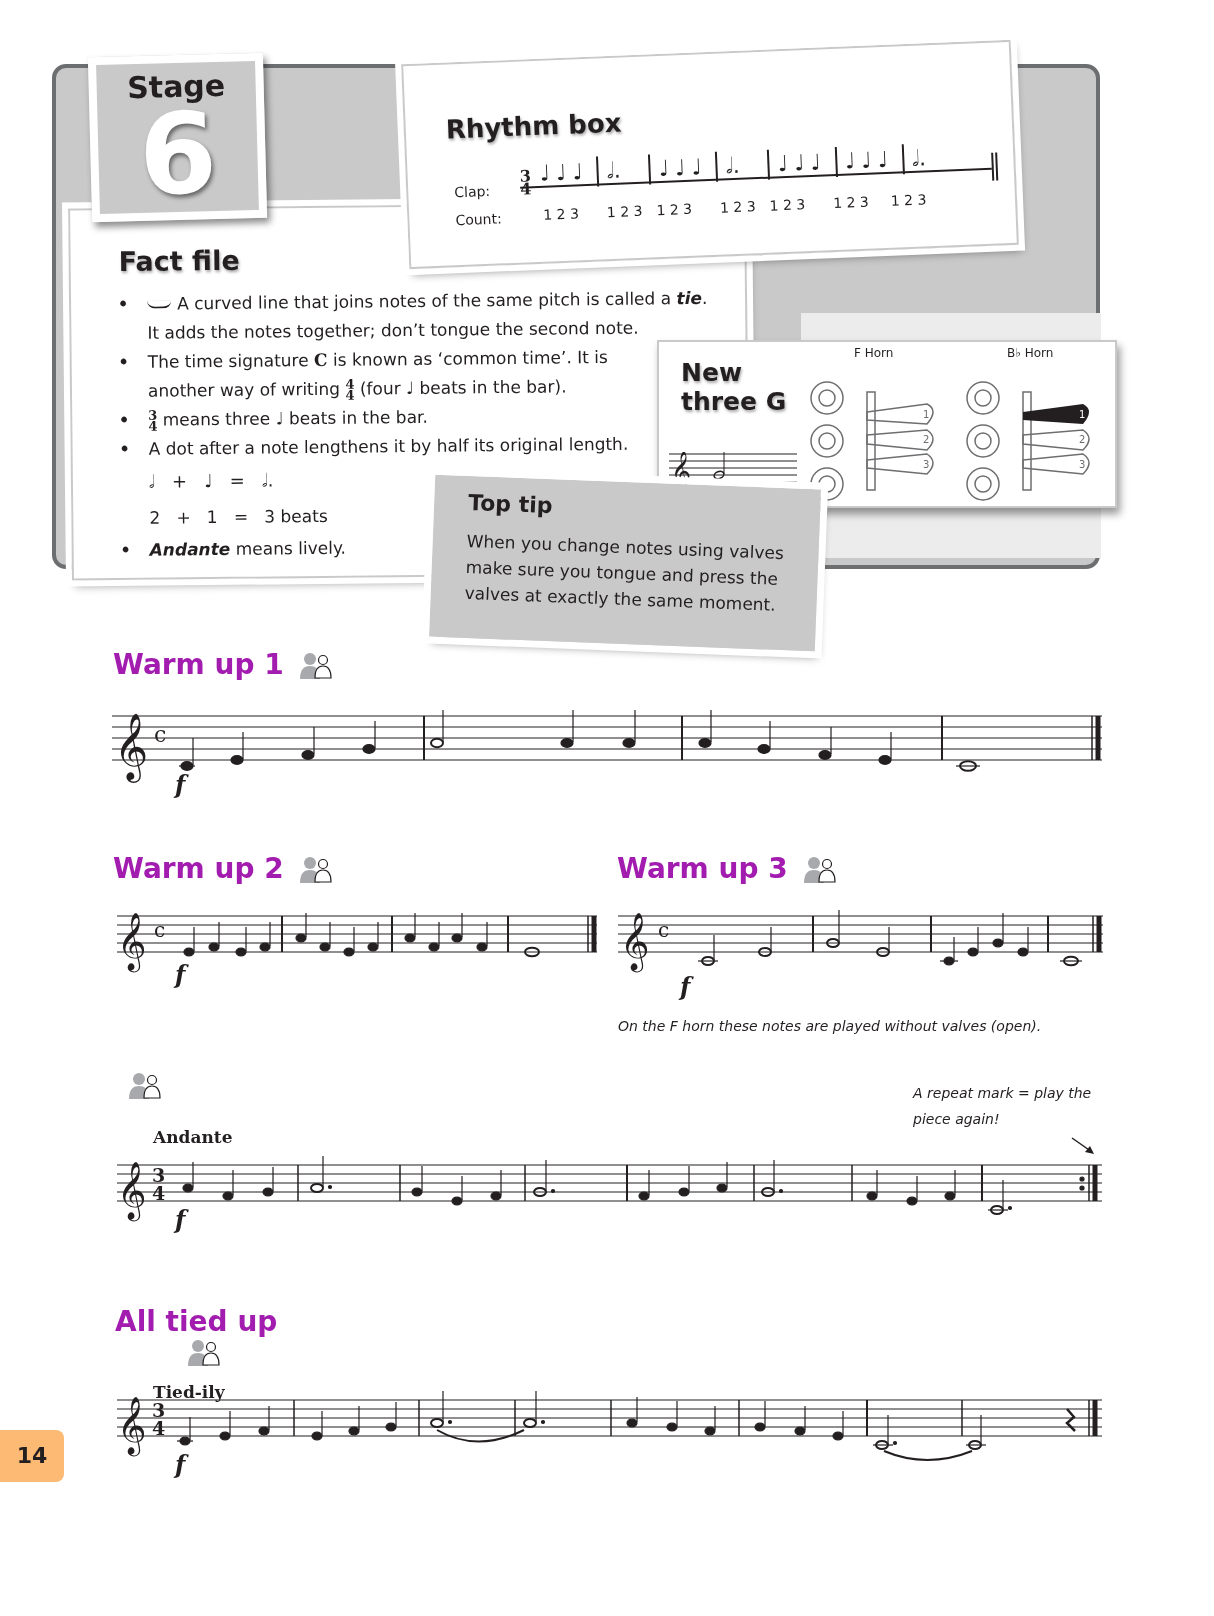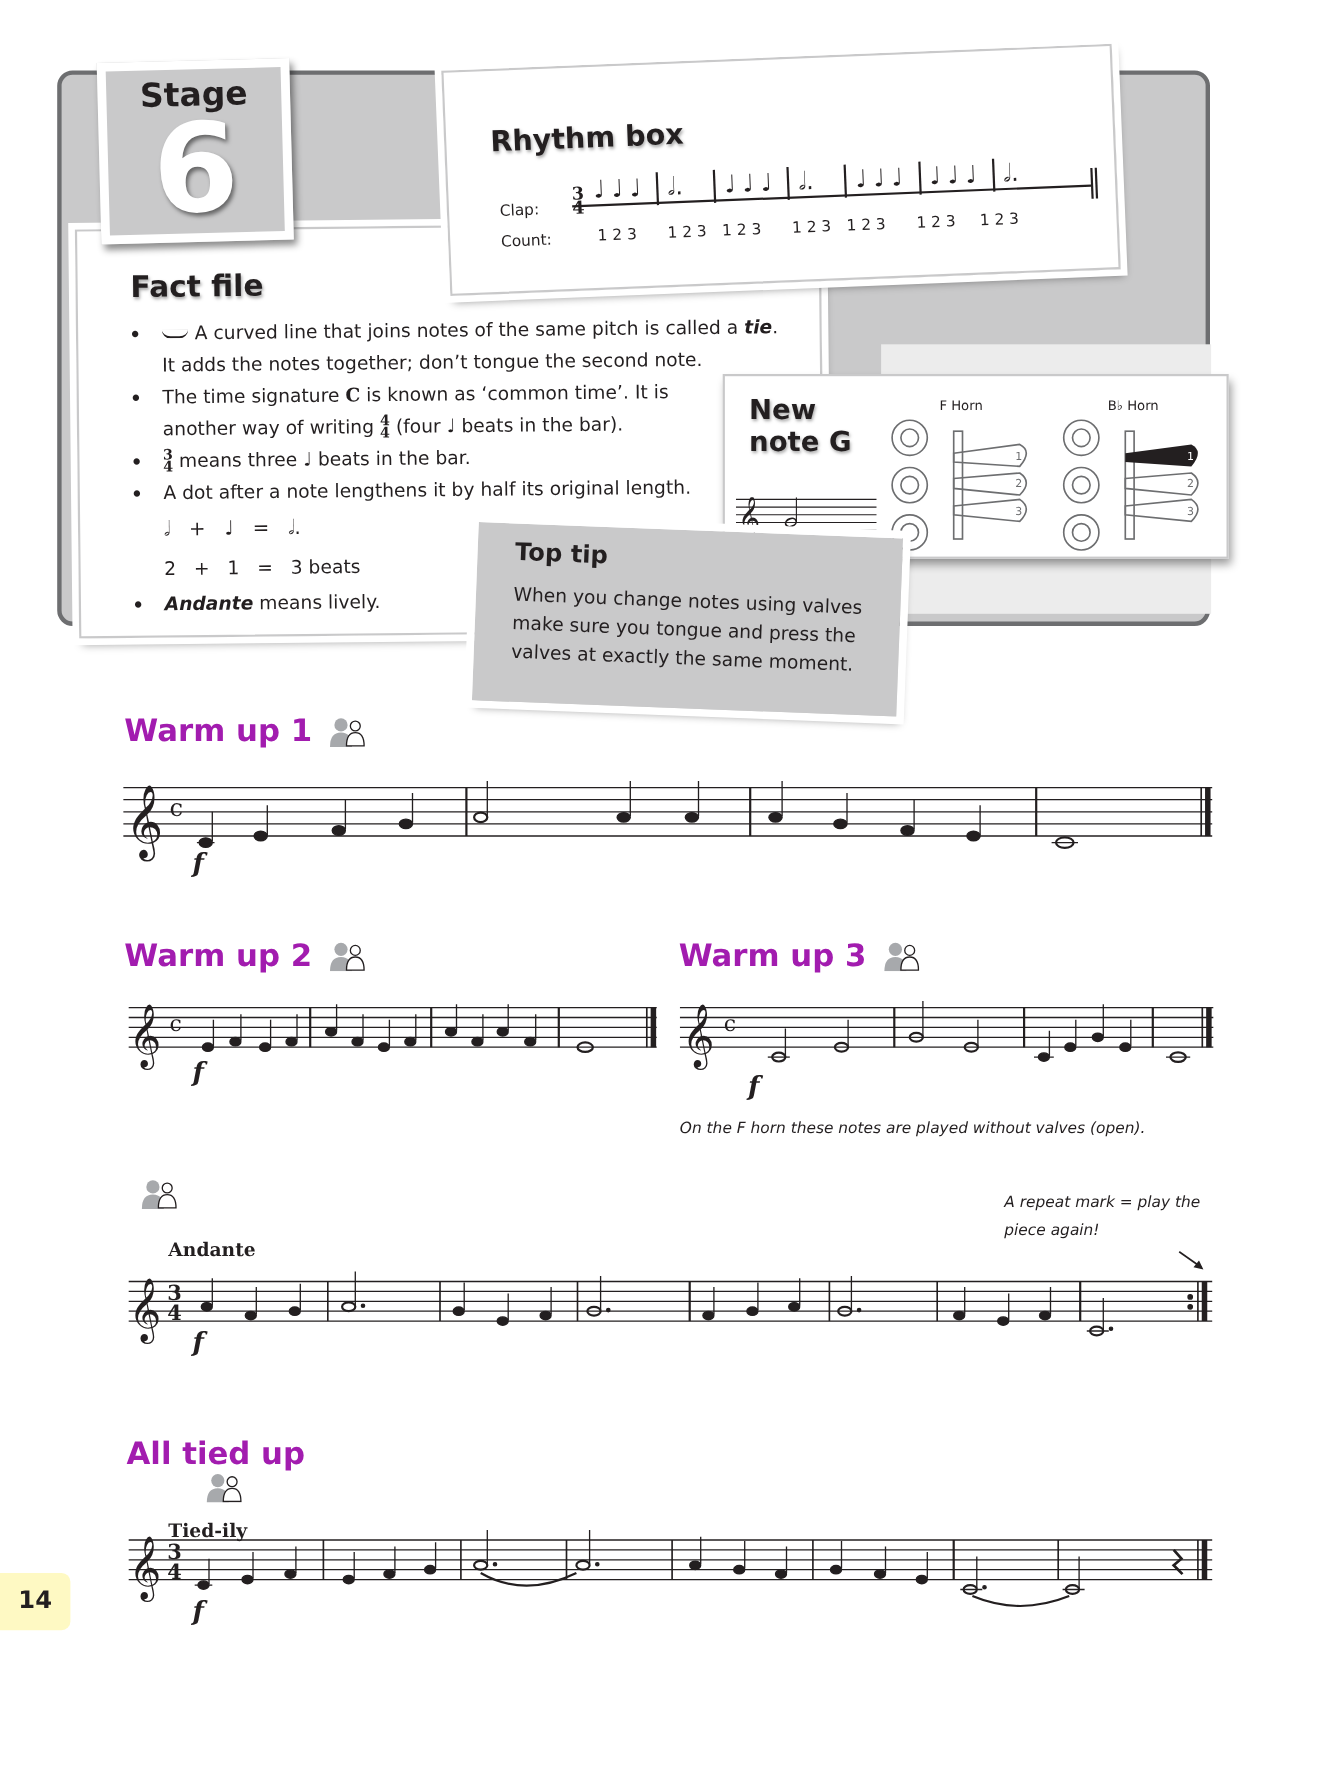--- a/index.html
+++ b/index.html
@@ -50,41 +50,41 @@
   .rhythm-counts { position: absolute; left: 134px; top: 146px; width: 460px; display: flex; font-size: 14px; }
   .rhythm-counts span { flex: 0 0 auto; }
   .rhythm-final { position: absolute; left: 584px; top: 110px; width: 6px; height: 28px; border-left: 2px solid #231f20; border-right: 2px solid #231f20; }
 
   .new-note-box {
     position: absolute; left: 657px; top: 340px; width: 460px; height: 168px;
     background: #fff; border: 2px solid #c9c9ca; box-shadow: 3px 6px 8px rgba(0,0,0,0.4); z-index: 5;
   }
   .new-note-title { position: absolute; left: 22px; top: 16px; width: 110px; text-align: left; font-weight: bold; font-size: 25px; line-height: 29px; text-shadow: 1px 2px 3px rgba(0,0,0,0.35); }
   .new-note-staff { position: absolute; left: 10px; top: 110px; width: 128px; height: 34px; }
-  .horn-label { position: absolute; top: 20px; font-size: 12px; }
+  .horn-label { position: absolute; top: 4px; font-size: 12px; }
   .horn-diagram { position: absolute; top: 38px; width: 140px; height: 122px; }
 
   .top-tip {
     position: absolute; left: 432px; top: 482px; width: 386px; height: 162px;
     background: #c9c9ca; outline: 7px solid #fff; box-shadow: 3px 6px 8px rgba(0,0,0,0.4);
     transform: rotate(2.2deg); z-index: 6;
   }
   .top-tip-title { position: absolute; left: 34px; top: 14px; font-weight: bold; font-size: 22px; }
   .top-tip-body { position: absolute; left: 34px; top: 52px; width: 340px; font-size: 17px; line-height: 26px; }
 
   .piece-title { position: absolute; font-weight: bold; font-size: 28px; color: #a21caf; display: flex; align-items: center; }
   .duet-icon { margin-left: 14px; display: inline-block; width: 34px; height: 28px; }
   .staff { position: absolute; }
   .tempo { position: absolute; font-family: "DejaVu Serif", serif; font-weight: bold; font-size: 17px; }
   .dynamic { position: absolute; font-family: "DejaVu Serif", serif; font-style: italic; font-weight: bold; font-size: 24px; }
   .note-text { position: absolute; font-style: italic; font-size: 14px; line-height: 26px; }
 
   .page-number-tab {
     position: absolute; left: 0; top: 1430px; width: 64px; height: 52px;
-    background: #fef9c3; border-radius: 0 8px 8px 0;
+    background: #fdba74; border-radius: 0 8px 8px 0;
     font-weight: bold; font-size: 22px; text-align: center; line-height: 52px;
   }
 </style>
 </head>
 <body>
 
 <div class="header-panel">
   <div class="header-panel-right"></div>
 </div>
 
@@ -160,21 +160,21 @@
     </li>
     <li>
       <b><i>Andante</i></b><span> means lively.</span>
     </li>
   </ul>
 </div>
 
 <div class="new-note-box">
   <div class="new-note-title">
     <div>New</div>
-    <div>note G</div>
+    <div>three G</div>
   </div>
   <svg class="new-note-staff" viewBox="0 0 128 34">
     <g stroke="#231f20" stroke-width="1">
         <line x1="0" y1="2" x2="128" y2="2"></line>
         <line x1="0" y1="9" x2="128" y2="9"></line>
         <line x1="0" y1="16" x2="128" y2="16"></line>
         <line x1="0" y1="23" x2="128" y2="23"></line>
         <line x1="0" y1="30" x2="128" y2="30"></line>
       </g>
     <text x="2" y="30" font-size="34" font-family="DejaVu Sans, sans-serif" fill="#231f20">𝄞</text>

